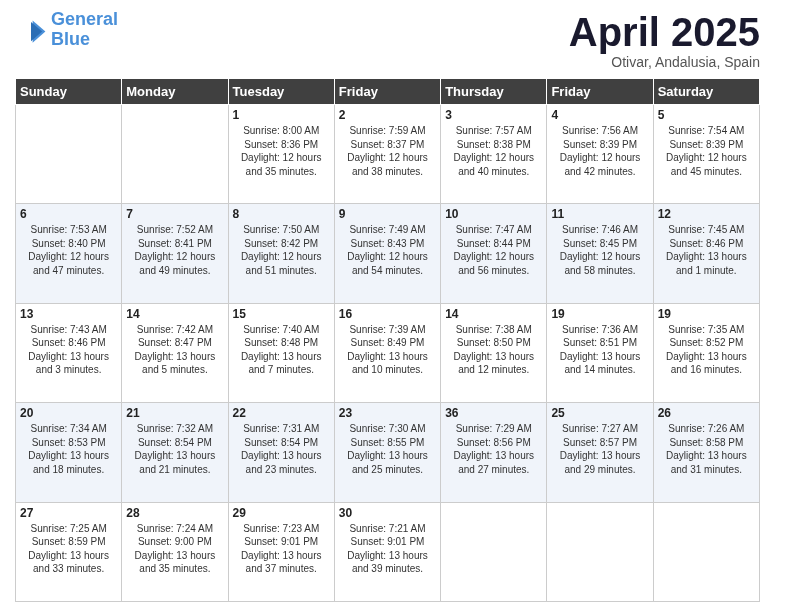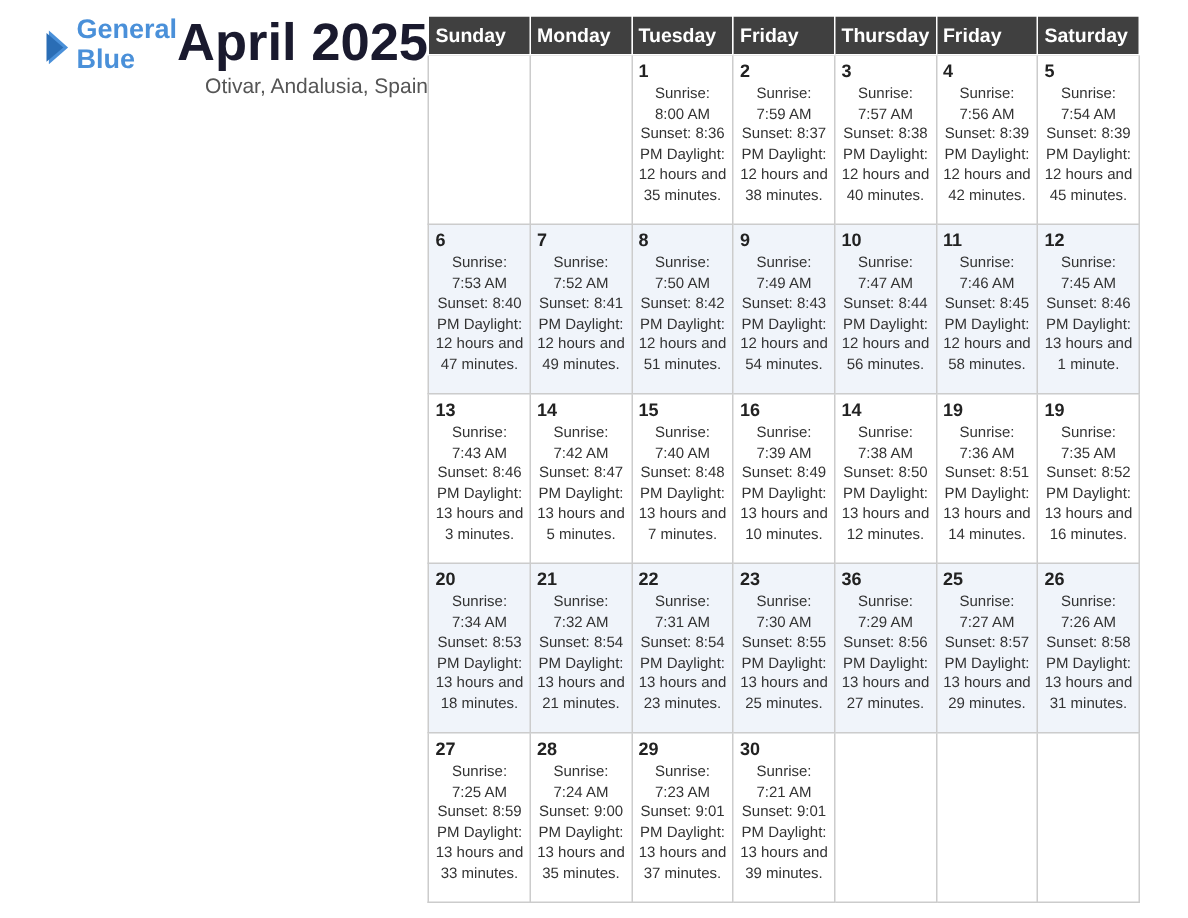--- a/index.html
+++ b/index.html
@@ -8,21 +8,21 @@
       background: #fff;
       width: 792px;
       height: 612px;
       overflow: hidden;
     }
     .page {
       width: 775px;
       height: 612px;
       padding: 10px 15px;
       display: flex;
-      flex-direction: row;
+      flex-direction: column;
     }
     .header {
       display: flex;
       justify-content: space-between;
       align-items: flex-start;
       margin-bottom: 8px;
     }
     .logo {
       display: flex;
       align-items: center;
@@ -38,21 +38,21 @@
       color: #4a90d9;
     }
     .logo-icon {
       width: 32px;
       height: 32px;
     }
     .title-block {
       text-align: right;
     }
     .month-title {
-      font-size: 35px;
+      font-size: 40px;
       font-weight: bold;
       color: #1a1a2e;
       line-height: 1.1;
     }
     .location {
       font-size: 14px;
       color: #555;
     }
     table {
       width: 100%;

